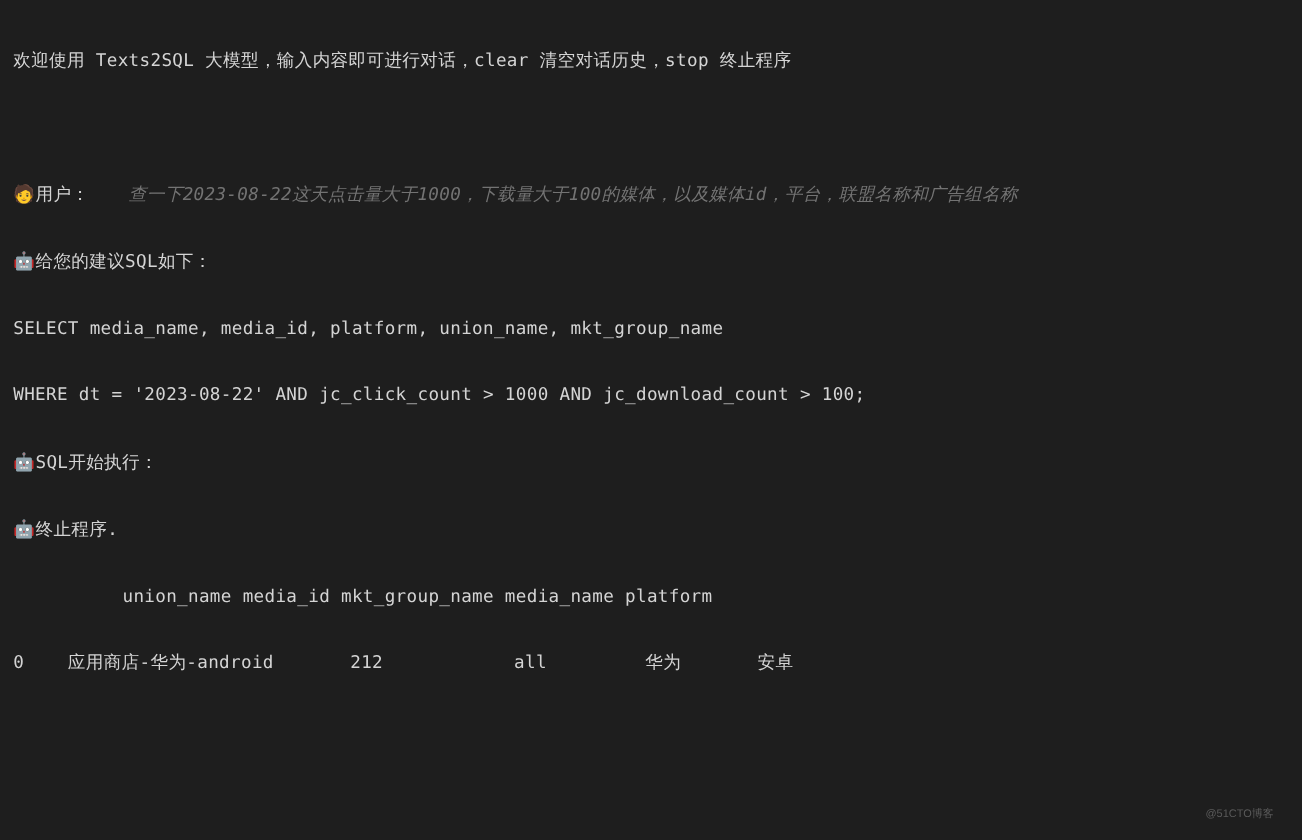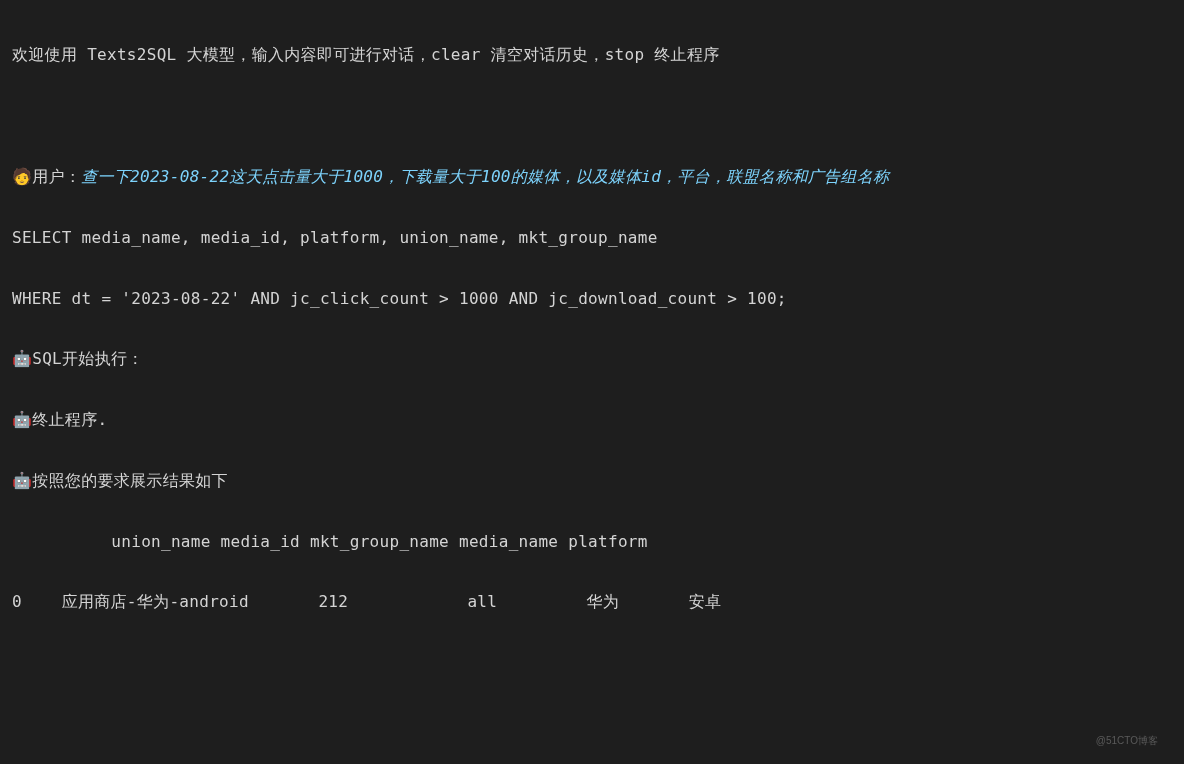--- a/index.html
+++ b/index.html
@@ -17,22 +17,23 @@
       width: 1184px;
       height: 764px;
       overflow: hidden;
       position: relative;
     }
     .terminal {
       white-space: pre;
       letter-spacing: 0.3px;
     }
     .green-text {
-      color: #7dd3fc;
+      color: #737373;
       font-style: italic;
+      margin-left: 36px;
     }
     .emoji {
       display: inline;
     }
     .watermark {
       position: absolute;
       bottom: 14px;
       right: 26px;
       font-size: 10px;
       color: #5a5a5a;
@@ -42,25 +43,25 @@
       display: block;
     }
   </style>
 </head>
 <body>
 
 <div class="terminal">
 <span class="line">欢迎使用 Texts2SQL 大模型，输入内容即可进行对话，clear 清空对话历史，stop 终止程序</span>
 <span class="line"> </span>
 <span class="line"><span class="emoji">🧑</span><span>用户：</span><span class="green-text">查一下2023-08-22这天点击量大于1000，下载量大于100的媒体，以及媒体id，平台，联盟名称和广告组名称</span></span>
+<span class="line"><span class="emoji">🤖</span><span>给您的建议SQL如下：</span></span>
 <span class="line">SELECT media_name, media_id, platform, union_name, mkt_group_name</span>
 <span class="line">WHERE dt = '2023-08-22' AND jc_click_count &gt; 1000 AND jc_download_count &gt; 100;</span>
 <span class="line"><span class="emoji">🤖</span><span>SQL开始执行：</span></span>
 <span class="line"><span class="emoji">🤖</span><span>终止程序.</span></span>
-<span class="line"><span class="emoji">🤖</span><span>按照您的要求展示结果如下</span></span>
 <span class="line">          union_name media_id mkt_group_name media_name platform</span>
 <span class="line">0    应用商店-华为-android       212            all         华为       安卓</span>
 
 
 
 
 
 
 
 

